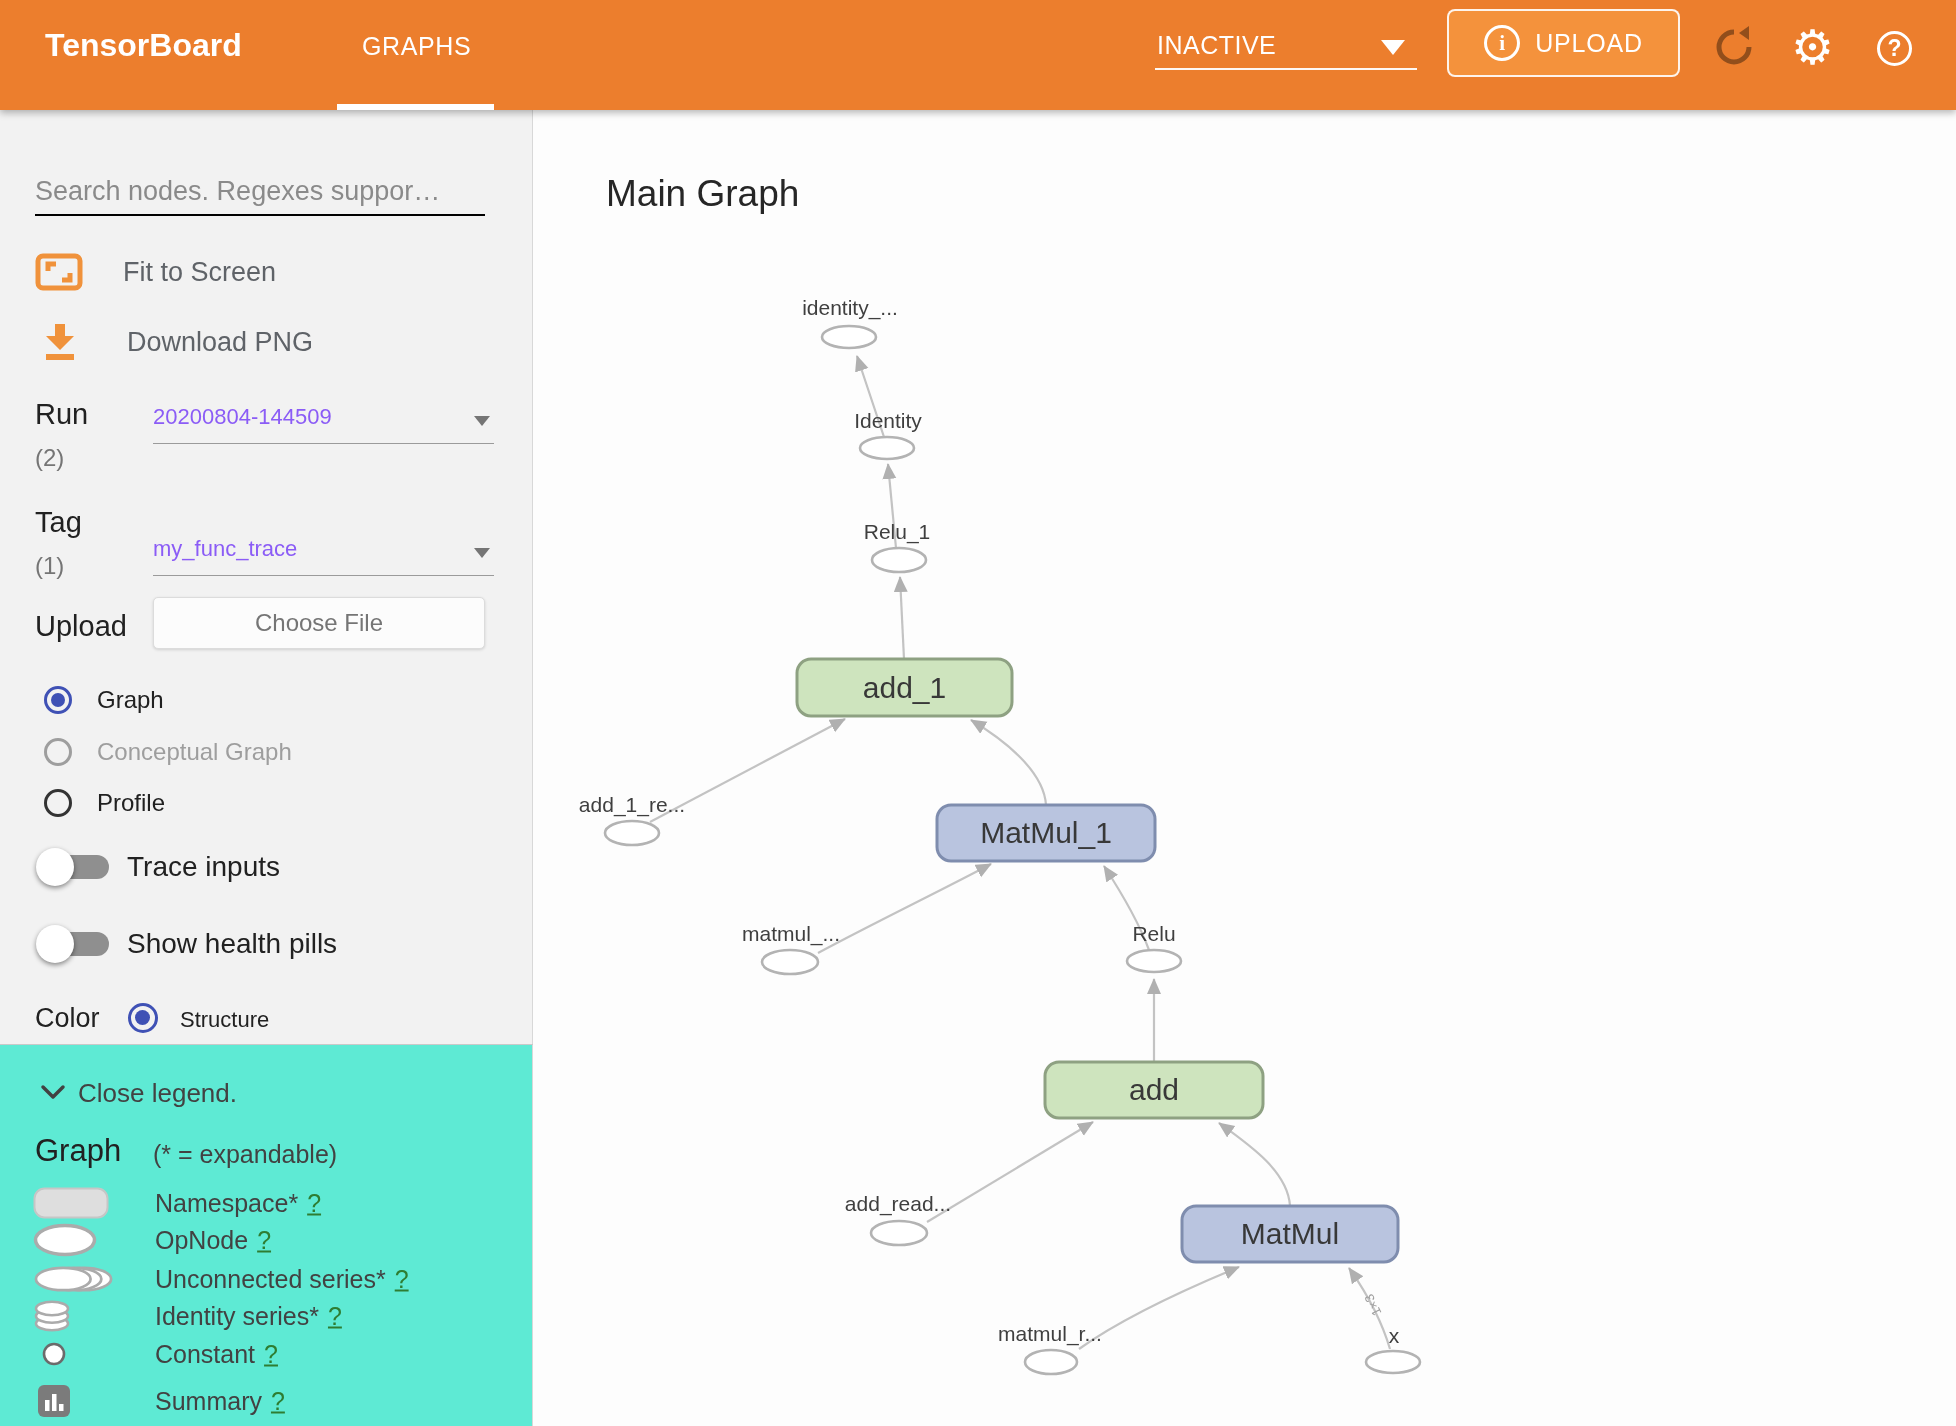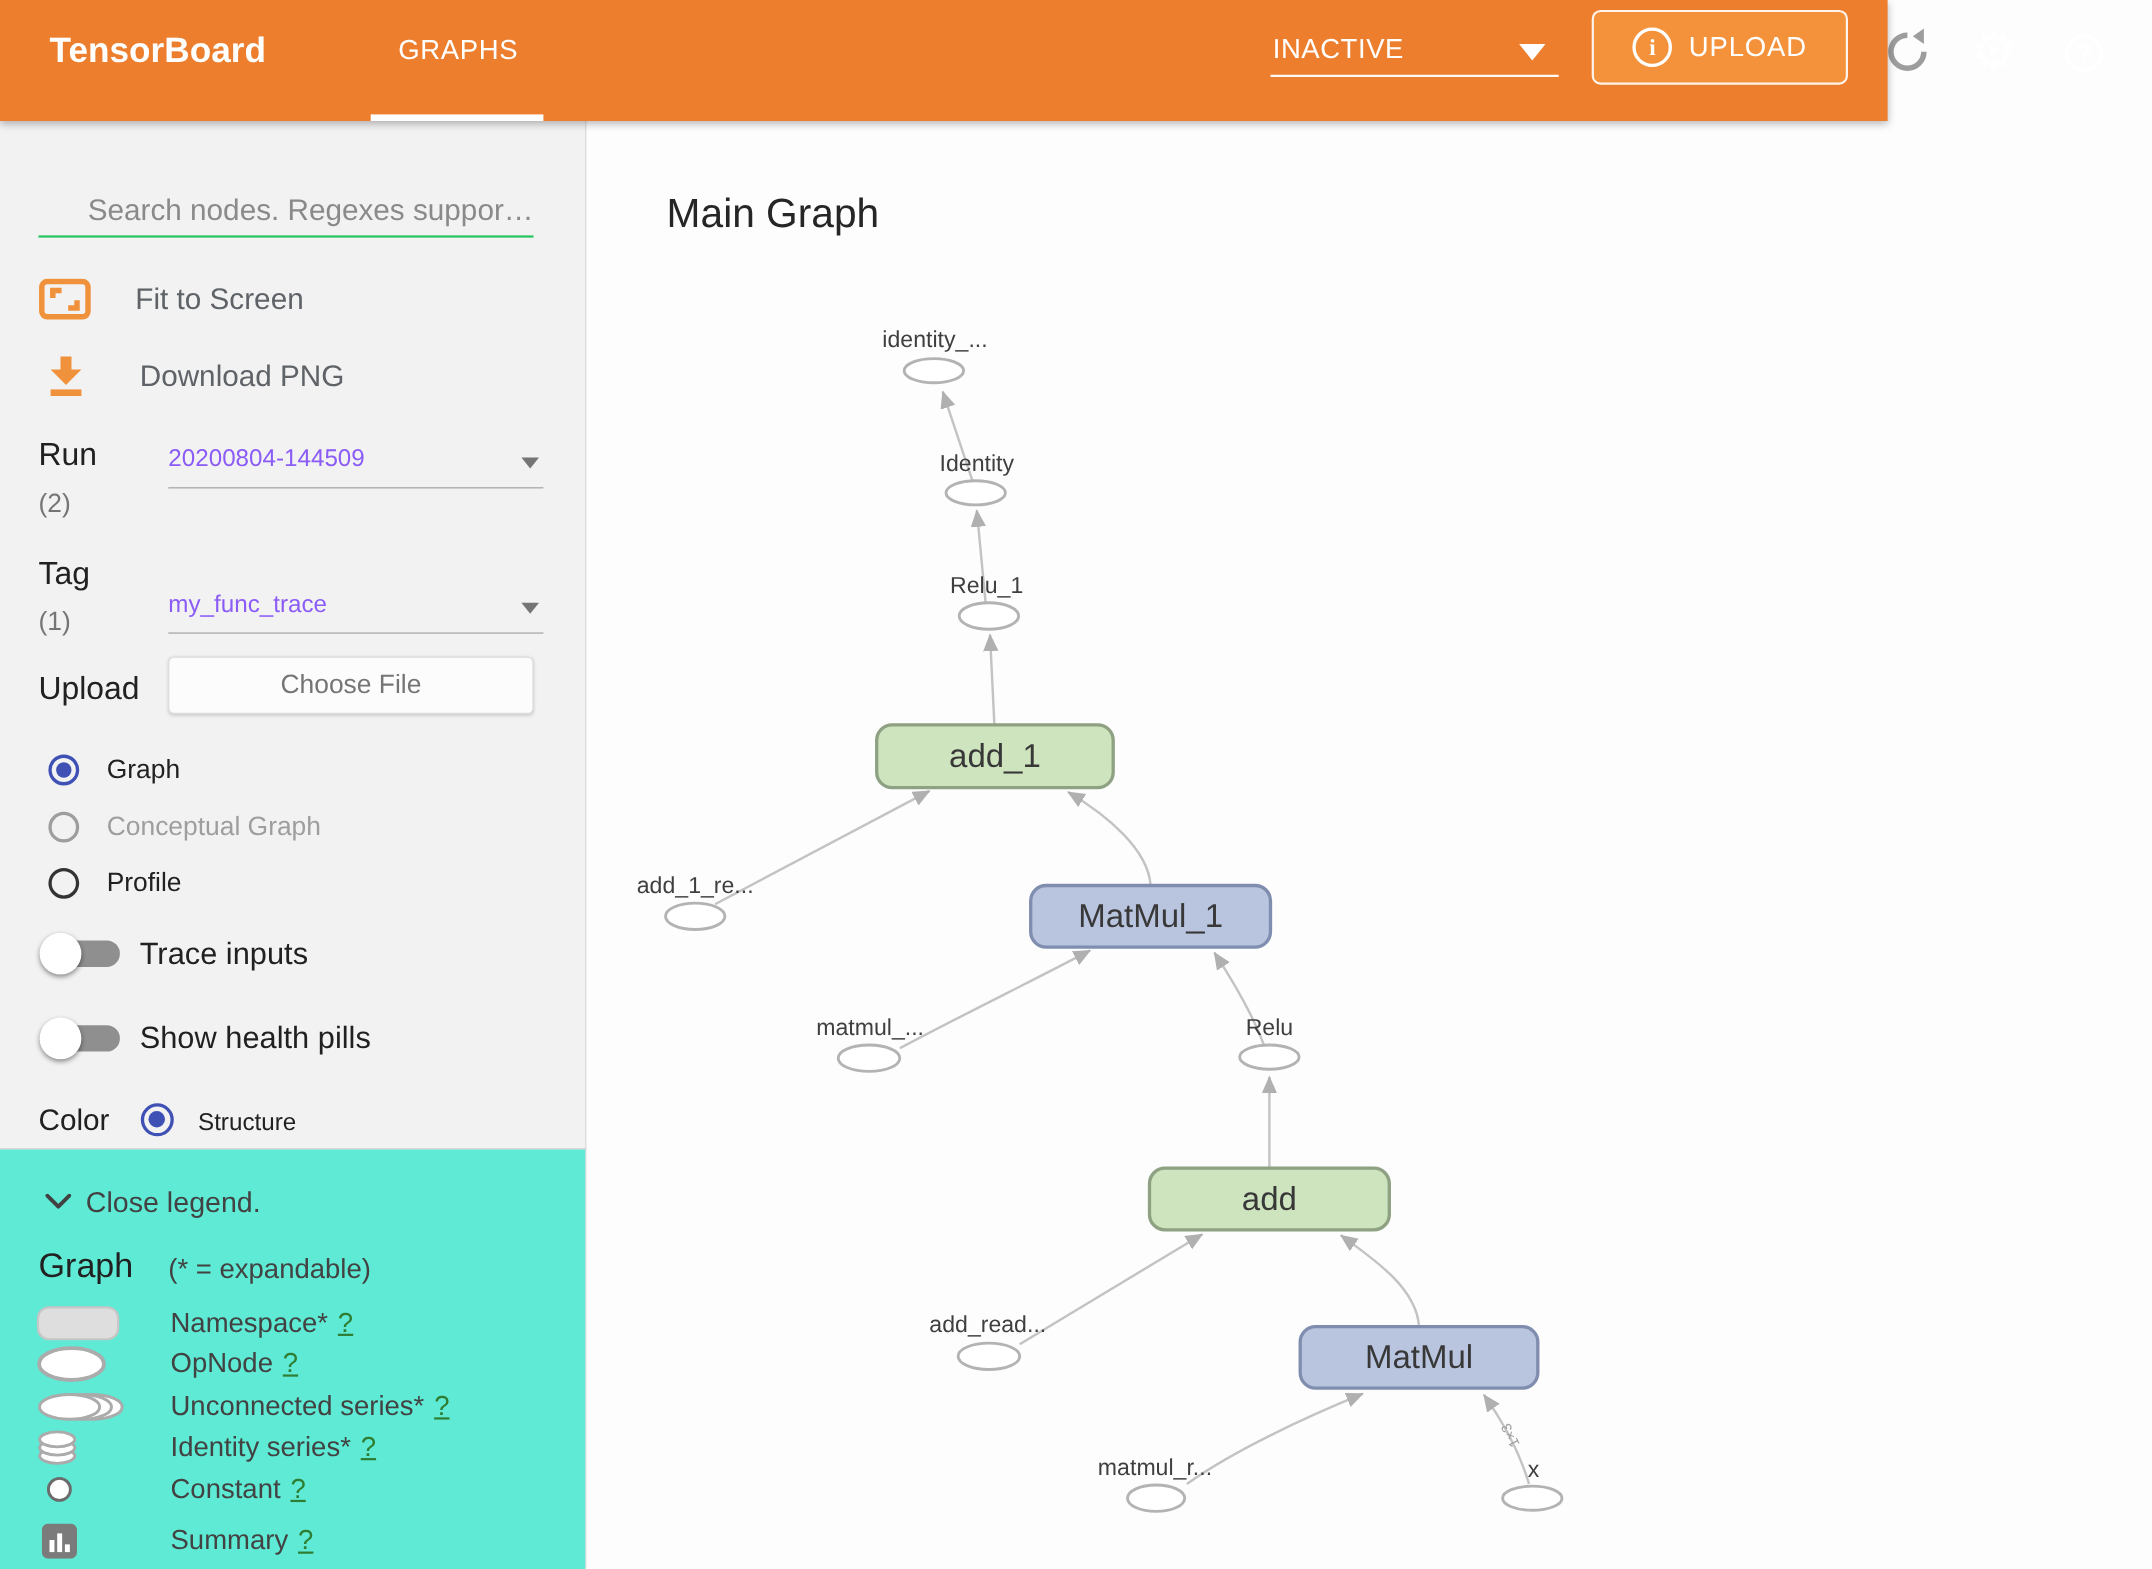--- a/index.html
+++ b/index.html
@@ -1,20 +1,20 @@
 <!DOCTYPE html>
 <html><head>
 <meta charset="utf-8">
 <style>
   * { margin:0; padding:0; box-sizing:border-box; }
   html,body { width:1956px; height:1426px; overflow:hidden; background:#fdfdfd;
               font-family:"Liberation Sans","DejaVu Sans",sans-serif; }
 
   
-  .header { position:absolute; left:0; top:0; width:1716px; height:110px;
+  .header { position:absolute; left:0; top:0; width:1956px; height:110px;
             background:#ec7e2d; z-index:30; box-shadow:0 3px 7px rgba(0,0,0,0.28); }
   .logo { position:absolute; left:45px; top:27px; font-size:32px; font-weight:700; color:#fff; }
   .tab  { position:absolute; left:362px; top:32px; font-size:25px; font-weight:500;
           letter-spacing:0.6px; color:#fff; }
   .tab-underline { position:absolute; left:337px; top:104px; width:157px; height:6px; background:#fff; }
   .status-select { position:absolute; left:1155px; top:28px; width:262px; height:42px;
                    border-bottom:2.5px solid rgba(255,255,255,0.95); color:#fff; cursor:pointer; }
   .status-select .val { position:absolute; left:2px; top:3px; font-size:25px; font-weight:500; letter-spacing:0.5px; }
   .caret-down-white { position:absolute; right:12px; top:12px; width:0; height:0;
                       border-left:12px solid transparent; border-right:12px solid transparent;
@@ -30,22 +30,22 @@
   .help-circle { position:absolute; left:1877px; top:31px; width:35px; height:35px;
                  border:3.5px solid #fff; border-radius:50%; color:#fff; font-size:23px; font-weight:700;
                  display:flex; align-items:center; justify-content:center; cursor:pointer; }
   .gear { position:absolute; left:1791px; top:21px; font-size:48px; color:#fff; cursor:pointer;
           font-family:"DejaVu Sans",sans-serif; line-height:52px; }
 
   
   .sidebar { position:absolute; left:0; top:110px; width:533px; height:1316px;
              background:#f2f2f2; border-right:1px solid #d8d8d8; z-index:20; }
   .search-input { position:absolute; left:35px; top:58px; width:450px; height:48px;
-                  background:transparent; border:none; border-bottom:2px solid #22c55e;
-                  font-size:27px; color:#b91c1c; outline:none;text-align:right; }
+                  background:transparent; border:none; border-bottom:2px solid #000000;
+                  font-size:27px; color:#b91c1c; outline:none; }
   .search-input::placeholder { color:#8a8a8a; }
   .side-action { position:absolute; left:0; width:533px; height:52px; cursor:pointer; }
   .side-action .lbl { position:absolute; left:123px; top:50%; transform:translateY(-50%);
                       font-size:27px; color:#5f6368; }
   .field-label { position:absolute; left:35px; font-size:29px; color:#212121; }
   .field-count { position:absolute; left:35px; font-size:24px; color:#757575; }
   .select-box  { position:absolute; left:153px; width:341px; height:42px;
                  border-bottom:1.5px solid #9b9b9b; cursor:pointer; }
   .select-box .val { position:absolute; left:0; top:2px; font-size:22px; color:#8b5cf6; }
   .caret-down-gray { position:absolute; right:4px; top:14px; width:0; height:0;

